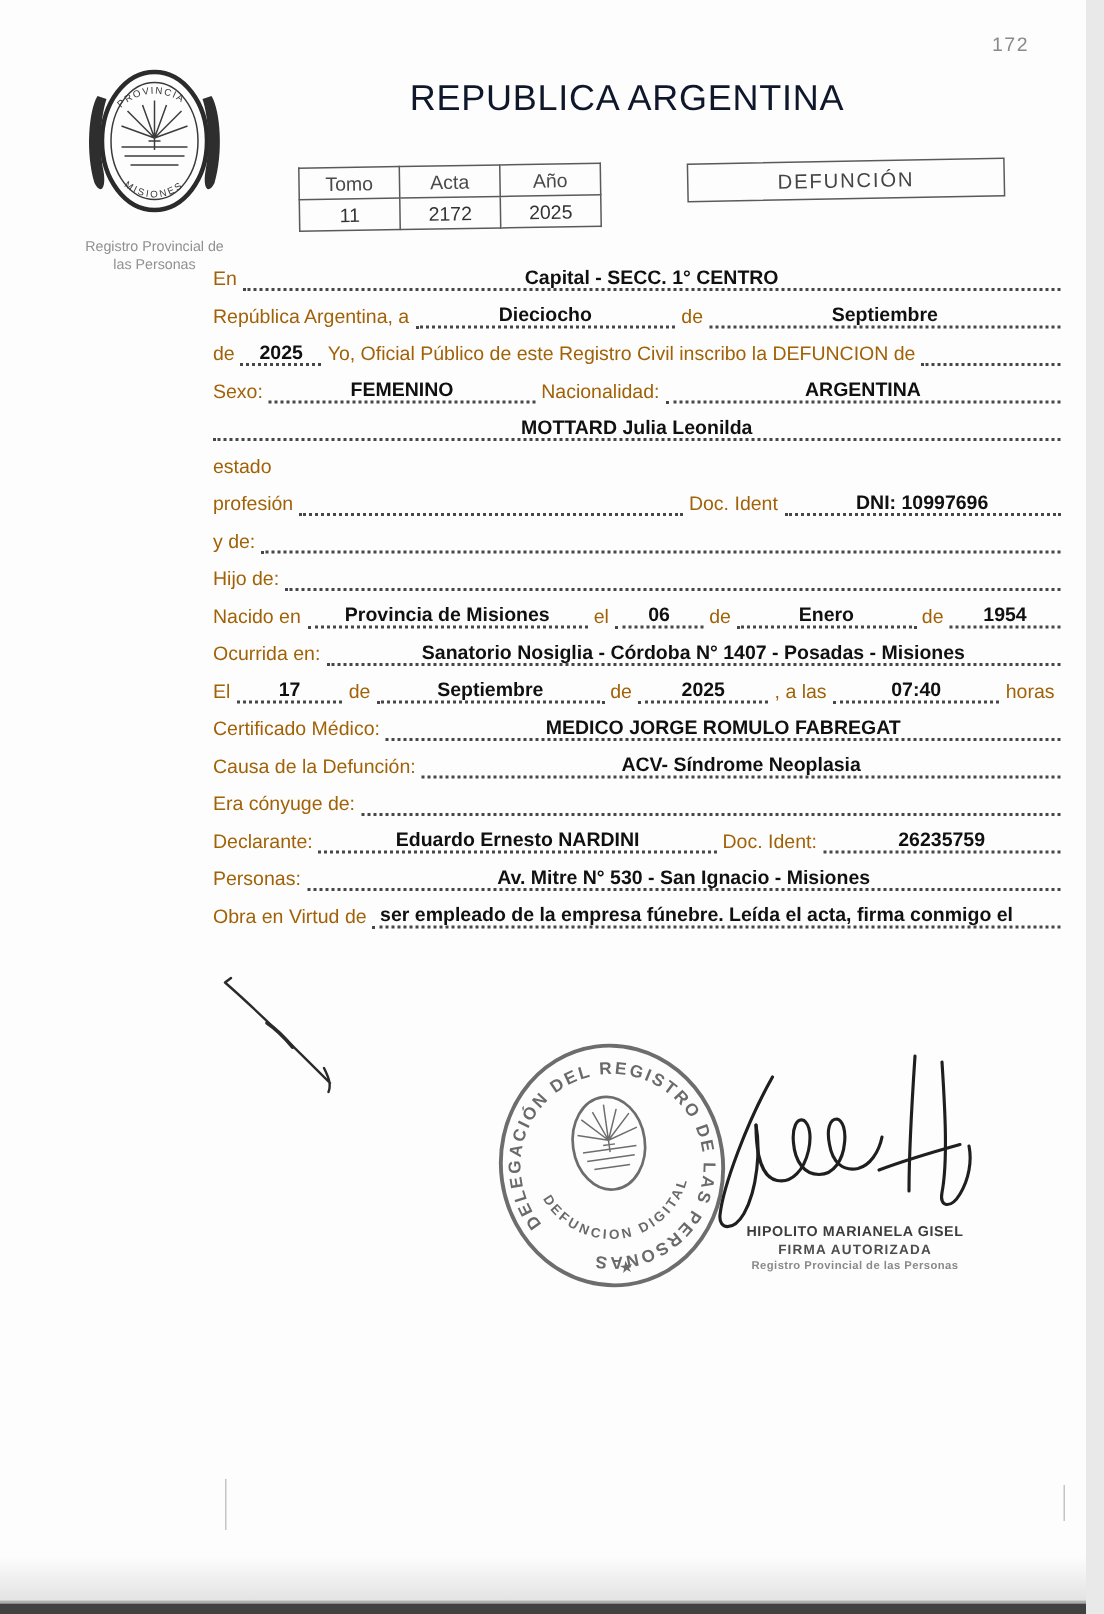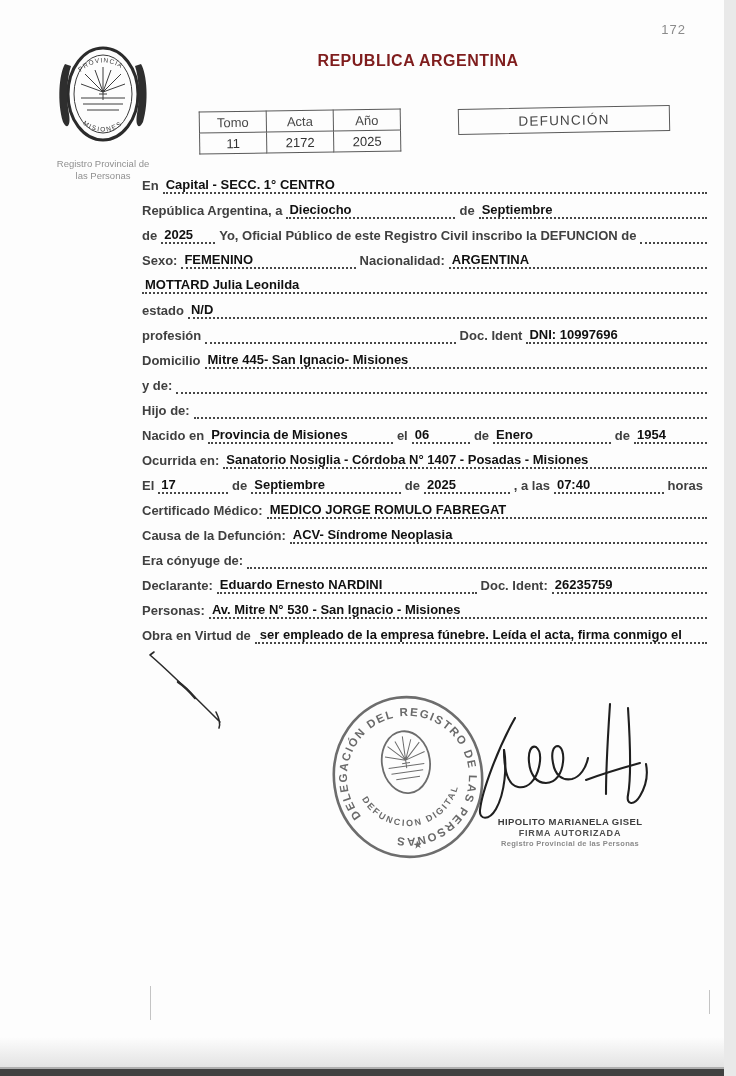--- a/index.html
+++ b/index.html
@@ -5,36 +5,36 @@
   html,body{margin:0;padding:0;}
   body{width:736px;height:1076px;background:#e9e9e9;font-family:"Liberation Sans",sans-serif;}
   .page{position:relative;width:724px;height:1076px;background:#fdfdfd;overflow:hidden;}
 
   .page-number{position:absolute;top:22px;right:38px;font-size:13px;color:#8b8b8b;letter-spacing:1px;}
 
   .logo-wrap{position:absolute;left:36px;top:42px;width:134px;text-align:center;}
   .logo-caption{margin-top:8px;font-size:9.5px;line-height:1.25;color:#909090;}
 
   .doc-title{position:absolute;left:208px;top:52px;width:420px;text-align:center;
-             font-size:16px;font-weight:bold;color:#7f1d1d;letter-spacing:.5px;}
+             font-size:24px;font-weight:normal;color:#0f172a;letter-spacing:.5px;}
 
   .record-table{position:absolute;left:199px;top:110px;border-collapse:collapse;transform:rotate(-.9deg);}
   .record-table td{border:1.6px solid #5a5a5a;width:62px;height:18px;text-align:center;
                    font-size:13px;color:#333;padding:1px 2px;}
   .record-table .hdr td{color:#4a4a4a;}
 
   .type-box{position:absolute;left:458px;top:107px;width:210px;height:24px;border:1.6px solid #5a5a5a;
             display:flex;align-items:center;justify-content:center;font-size:13.5px;color:#454545;
             letter-spacing:1.2px;transform:rotate(-1.1deg);}
 
   .form{position:absolute;left:142px;top:169px;width:565px;}
   .row{display:flex;align-items:flex-end;height:25px;font-size:13px;white-space:nowrap;}
-  .lbl{color:#404040;padding:0 4px 1px 0;flex:none;font-weight:bold;}
+  .lbl{color:#a16207;padding:0 4px 1px 0;flex:none;}
   .lbl.mid{padding:0 4px 1px 4px;}
-  .seg{border-bottom:2px dotted #474747;font-weight:bold;color:#101010;
+  .seg{border-bottom:2px dotted #474747;text-align:center;font-weight:bold;color:#101010;
        padding:0 3px 0 3px;overflow:visible;}
   .seg.left{text-align:left;padding-left:5px;}
   .fit{flex:none;display:inline-block;}
 
   .pen-stroke{position:absolute;left:140px;top:648px;}
   .stamp{position:absolute;left:320px;top:686px;transform:rotate(-8deg);opacity:.82;}
   .signature{position:absolute;left:460px;top:696px;}
   .sig-block{position:absolute;left:452px;top:816px;width:236px;text-align:center;color:#3c3c3c;}
   .sig-name{font-size:9.5px;font-weight:bold;letter-spacing:.4px;}
   .sig-role{font-size:9px;font-weight:bold;letter-spacing:.8px;color:#4d4d4d;margin-top:1px;}
@@ -124,34 +124,29 @@
       <span class="lbl mid">Nacionalidad:</span>
       <span class="seg" style="flex:1.5">ARGENTINA</span>
     </div>
 
     <div class="row">
       <span class="seg" style="flex:1">MOTTARD Julia Leonilda</span>
     </div>
 
     <div class="row">
       <span class="lbl">estado</span>
-      <span class="seg" style="flex:1">N/D</span>
     </div>
 
     <div class="row">
       <span class="lbl">profesión</span>
       <span class="seg" style="flex:1.4"></span>
       <span class="lbl mid">Doc. Ident</span>
       <span class="seg" style="flex:1">DNI: 10997696</span>
     </div>
 
-    <div class="row">
-      <span class="lbl">Domicilio</span>
-      <span class="seg" style="flex:1">Mitre 445- San Ignacio- Misiones</span>
-    </div>
 
     <div class="row">
       <span class="lbl">y de:</span>
       <span class="seg" style="flex:1"></span>
     </div>
 
     <div class="row">
       <span class="lbl">Hijo de:</span>
       <span class="seg" style="flex:1"></span>
     </div>

